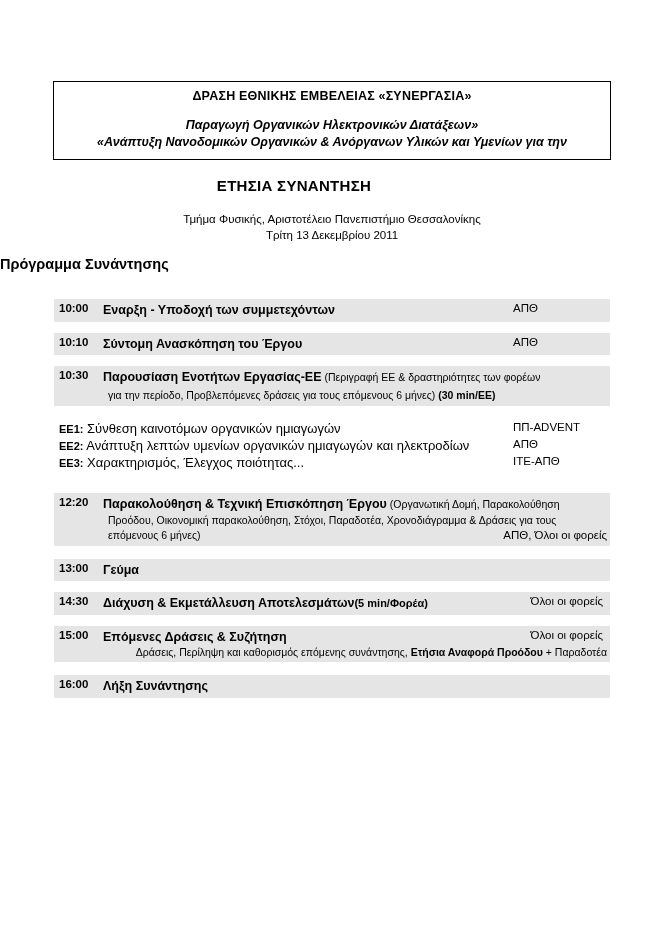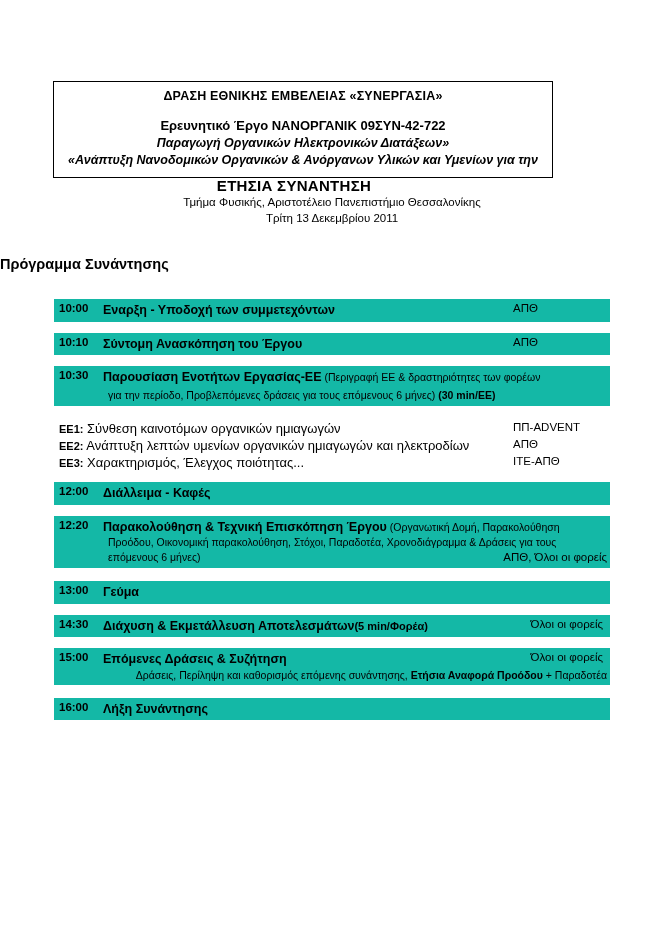--- a/index.html
+++ b/index.html
@@ -21,21 +21,21 @@
     left: 0; top: 0;
     width: 664px;
     height: 942px;
   }
 
   
   .header-box {
     position: absolute;
     left: 53px;
     top: 81px;
-    width: 500px;
+    width: 558px;
     box-sizing: border-box;
     border: 1.5px solid #000;
     padding: 6px 10px 9px 10px;
     text-align: center;
   }
   .hb-line1 {
     font-size: 12.5px;
     font-weight: bold;
     line-height: 16px;
     letter-spacing: .2px;
@@ -60,21 +60,21 @@
     top: 177px;
     width: 588px;
     text-align: center;
     font-size: 15px;
     font-weight: bold;
     letter-spacing: .3px;
   }
   .venue {
     position: absolute;
     left: 0;
-    top: 195px;
+    top: 212px;
     width: 664px;
     text-align: center;
     font-size: 11.5px;
     line-height: 15.5px;
   }
   .program-title {
     position: absolute;
     left: 0;
     top: 256px;
     width: 664px;
@@ -87,21 +87,21 @@
     position: absolute;
     left: 54px;
     top: 299px;
     width: 556px;
   }
   .row {
     position: relative;
     box-sizing: border-box;
     padding: 2px 3px 3px 5px;
   }
-  .row.shaded { background: #14b8a6; }
+  .row.shaded { background: #e5e5e5; }
   .gap { height: 11px; }
   .gap-sm { height: 9px; }
   .gap-lg { height: 13px; }
 
   .line {
     display: block;
     position: relative;
     line-height: 15.5px;
     white-space: nowrap;
   }
@@ -190,21 +190,20 @@
   }
 </style>
 </head>
 <body>
 
 <div class="page">
 
   <div class="header-box">
     <div class="hb-line1">ΔΡΑΣΗ ΕΘΝΙΚΗΣ ΕΜΒΕΛΕΙΑΣ «ΣΥΝΕΡΓΑΣΙΑ»</div>
     <div class="hb-spacer"></div>
-    <div class="hb-line2">Ερευνητικό Έργο ΝΑΝΟΡΓΑΝΙΚ 09ΣΥΝ-42-722</div>
     <div class="hb-line3">Παραγωγή Οργανικών Ηλεκτρονικών Διατάξεων»</div>
     <div class="hb-line3">«Ανάπτυξη Νανοδομικών Οργανικών &amp; Ανόργανων Υλικών και Υμενίων για την</div>
   </div>
 
   <div class="doc-title">ΕΤΗΣΙΑ ΣΥΝΑΝΤΗΣΗ</div>
   <div class="venue">
     <div>Τμήμα Φυσικής, Αριστοτέλειο Πανεπιστήμιο Θεσσαλονίκης</div>
     <div>Τρίτη 13 Δεκεμβρίου 2011</div>
   </div>
   <div class="program-title">Πρόγραμμα Συνάντησης</div>
@@ -246,25 +245,20 @@
         <span class="ee-code">ΕΕ2:</span><span class="ee-text"> Ανάπτυξη λεπτών υμενίων οργανικών ημιαγωγών και ηλεκτροδίων</span>
         <span class="ee-owner">ΑΠΘ</span>
       </div>
       <div class="ee-line">
         <span class="ee-code">ΕΕ3:</span><span class="ee-text"> Χαρακτηρισμός, Έλεγχος ποιότητας...</span>
         <span class="ee-owner">ΙΤΕ-ΑΠΘ</span>
       </div>
     </div>
     <div class="gap-sm"></div>
 
-    <div class="row shaded">
-      <span class="line">
-        <span class="time">12:00</span><span class="main-label">Διάλλειμα - Καφές</span>
-      </span>
-    </div>
     <div class="gap"></div>
 
     <div class="row shaded">
       <span class="line">
         <span class="time">12:20</span><span class="main-label">Παρακολούθηση &amp; Τεχνική Επισκόπηση Έργου</span><span class="sub-inline"> (Οργανωτική Δομή, Παρακολούθηση</span>
       </span>
       <span class="detail" style="display:block;text-align:justify;">
         <span class="sub-inline">Προόδου, Οικονομική παρακολούθηση, Στόχοι, Παραδοτέα, Χρονοδιάγραμμα &amp; Δράσεις για τους</span>
       </span>
       <span class="detail-end" style="padding-left:49px;display:block;">

